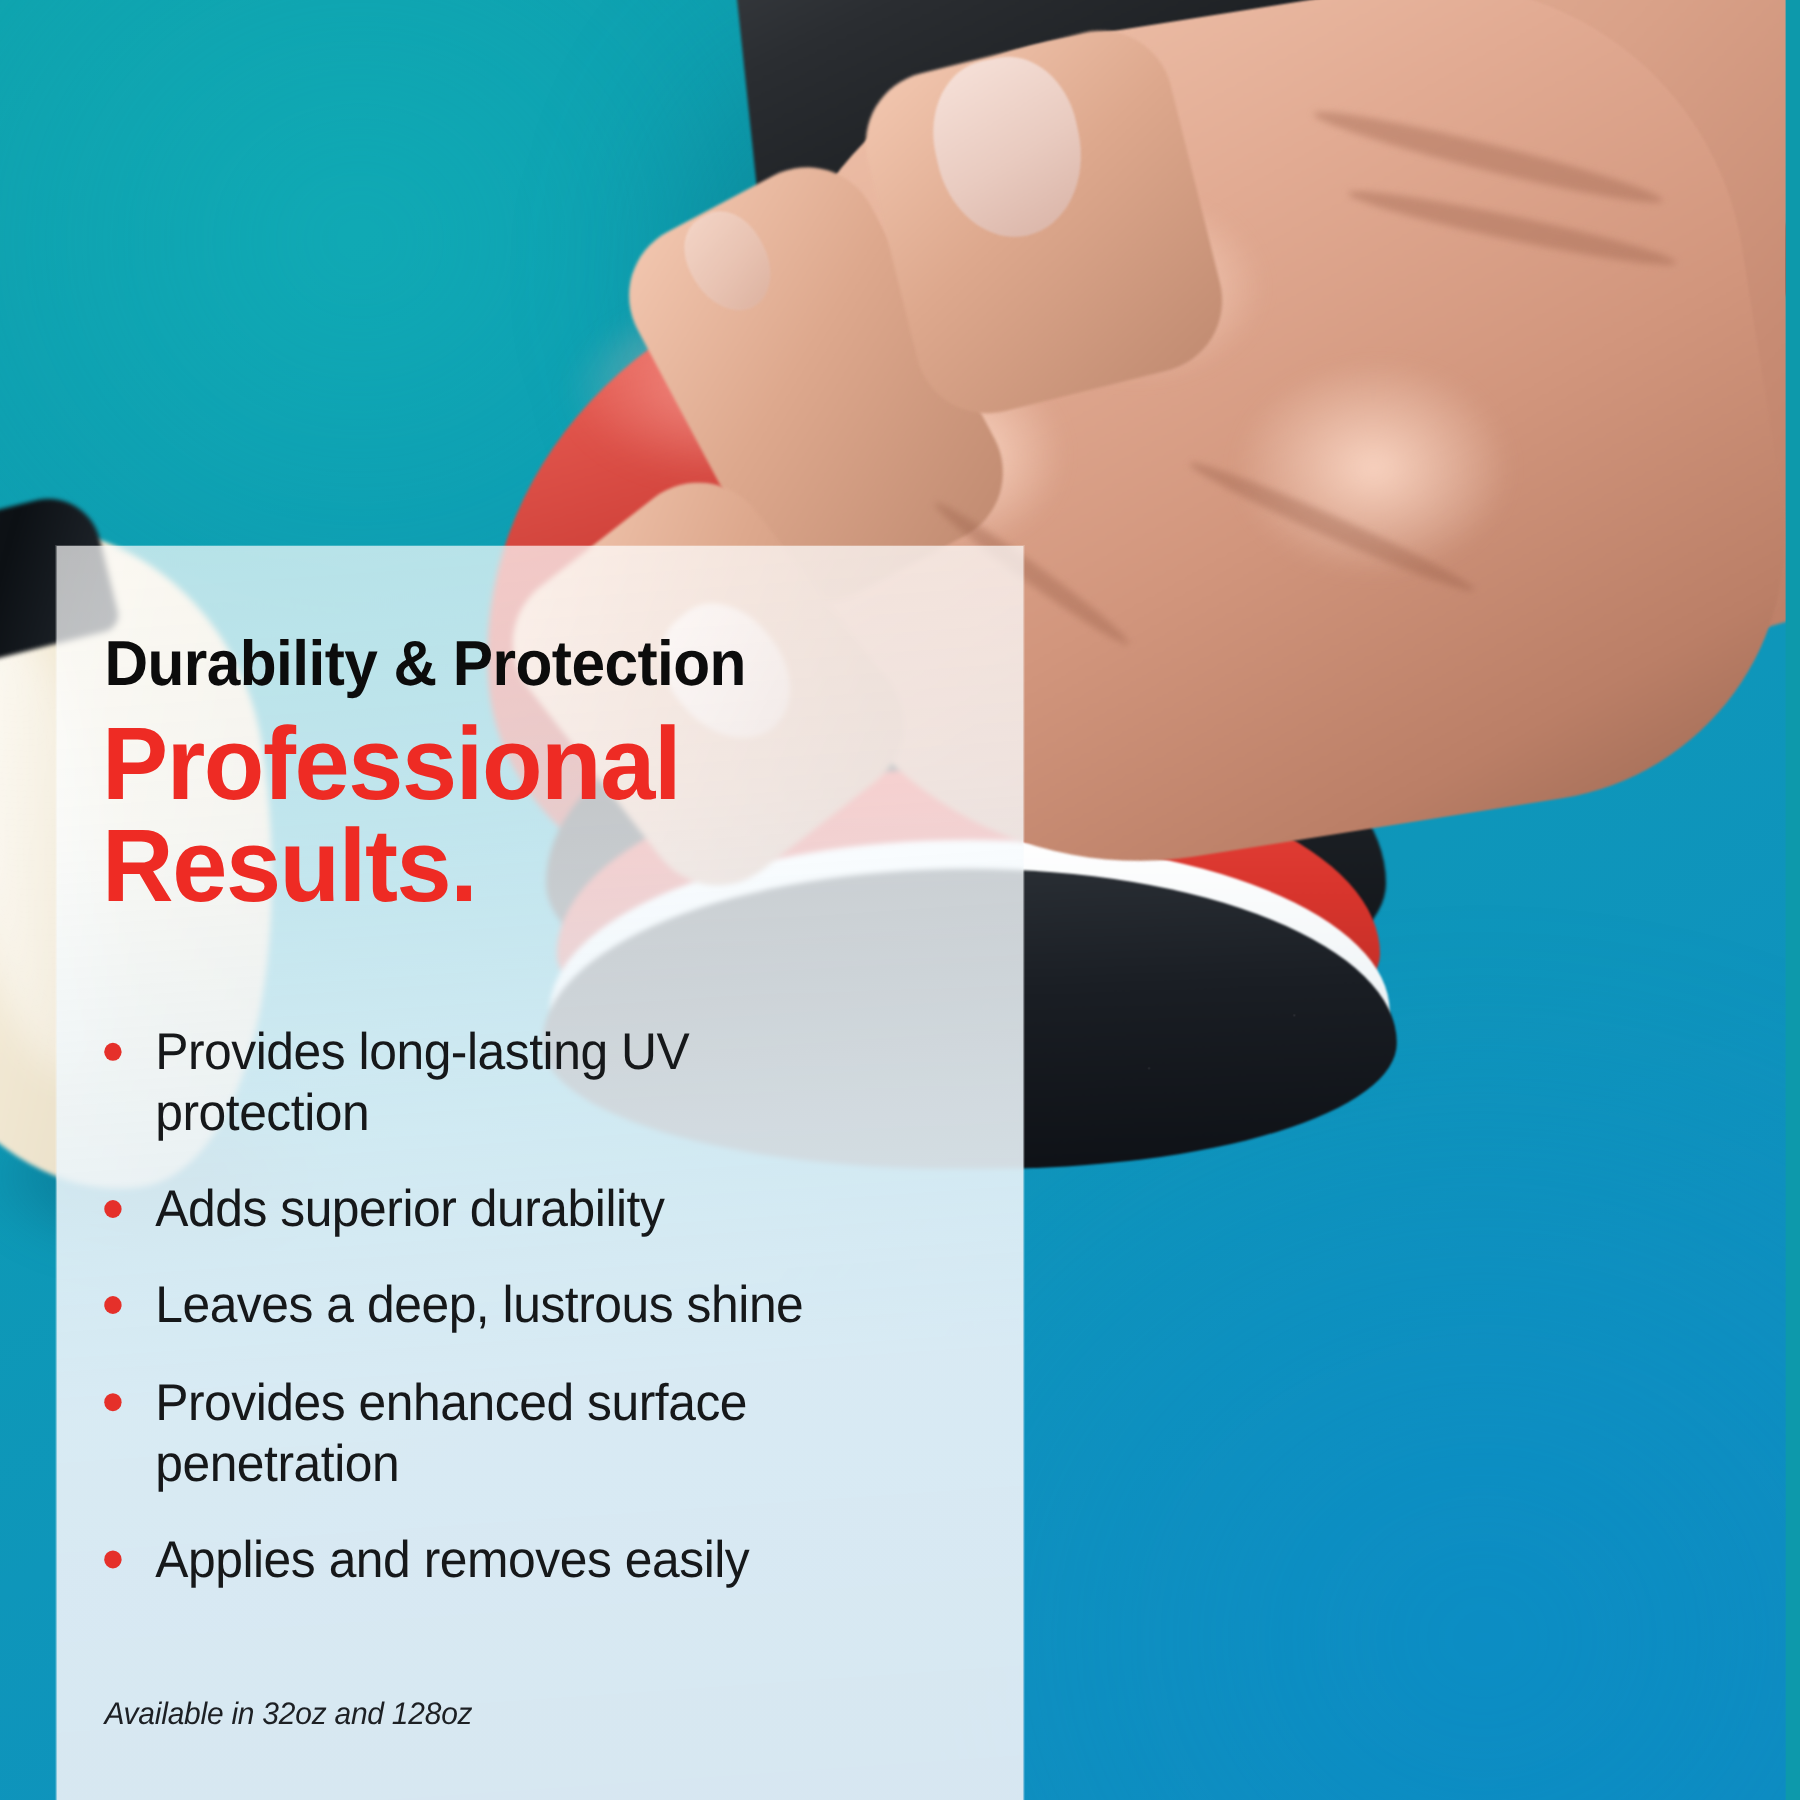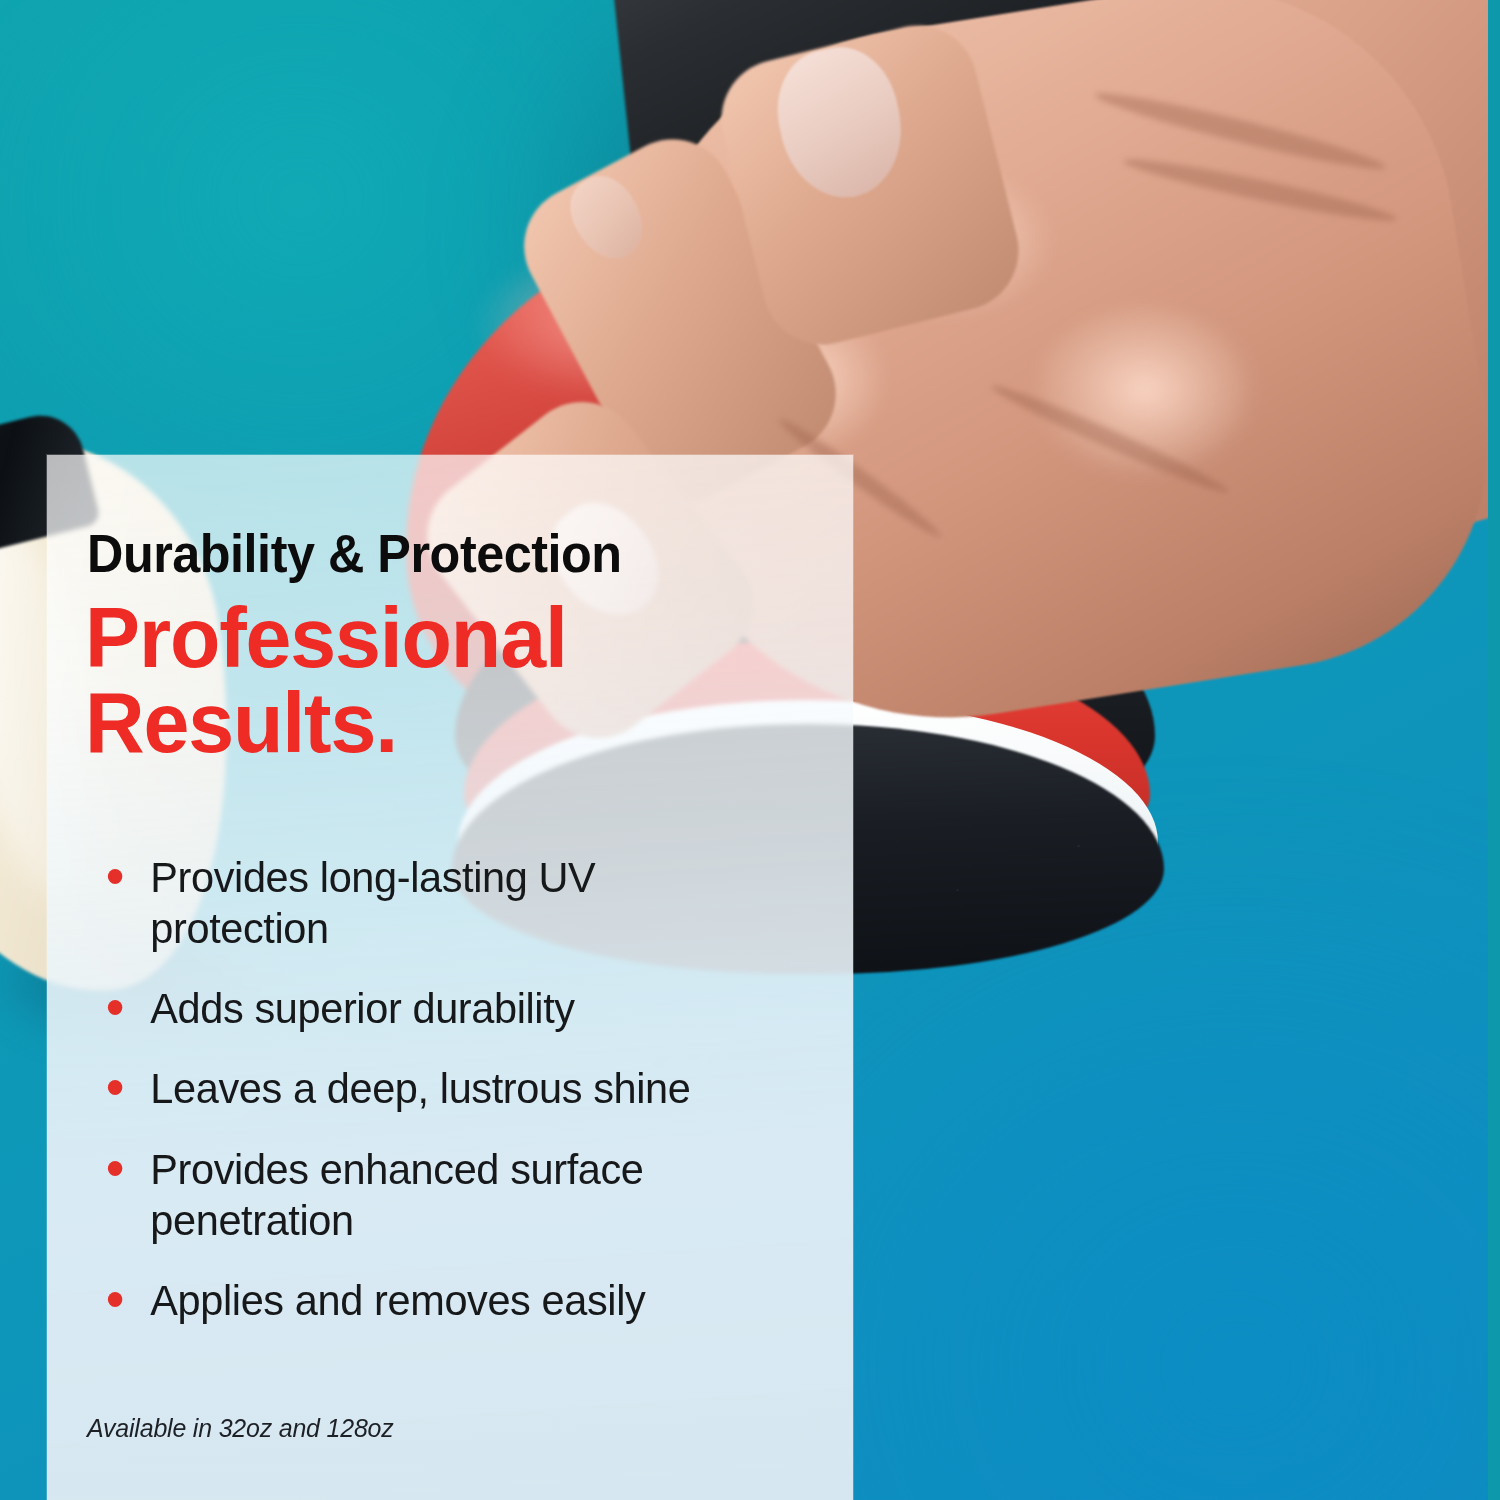--- a/index.html
+++ b/index.html
@@ -230,21 +230,21 @@
   }
   .headline{
     position:absolute; left:38px; top:140px;
     font-size:86px; font-weight:700; letter-spacing:-1.2px;
     color:#ee2b24; line-height:.99;
     transform:scaleX(.96); transform-origin:left top;
   }
   .headline span{ display:block; }
 
   .bullets{
-    position:absolute; left:57px; top:397px;
+    position:absolute; left:36px; top:397px;
     width:700px;
   }
   .bullet{
     position:relative;
     padding-left:48px;
     margin-bottom:29px;
     font-size:43px; font-weight:400;
     color:#16181a; line-height:1.19;
     letter-spacing:-.4px;
     transform:scaleX(.965); transform-origin:left center;

